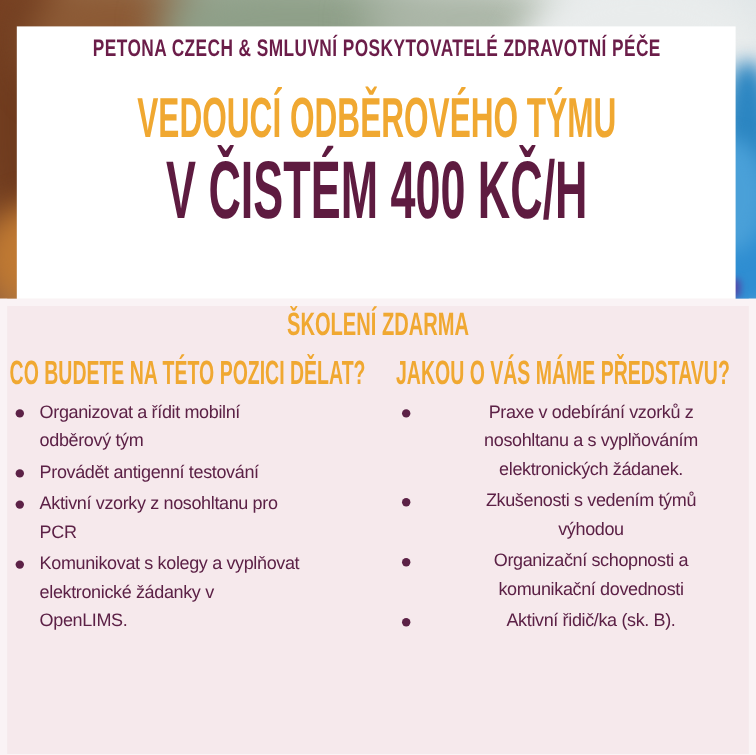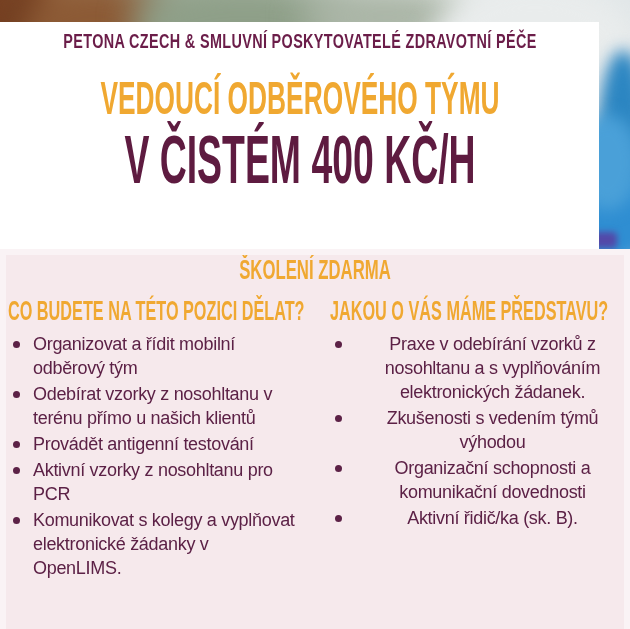--- a/index.html
+++ b/index.html
@@ -28,21 +28,21 @@
   .b-glove-core { left:285px; top:214px; width:95px;  height:42px;  background:#1b6fb8; filter:blur(4px); }
   .b-rack       { left:348px; top:223px; width:56px;  height:24px;  background:#4a3da0; filter:blur(2px); border-radius:4px; }
   .b-dot        { width:9px; height:9px; background:#2b2e7e; border-radius:50%; filter:blur(1px); }
   .b-dot1 { left:354px; top:230px; } .b-dot2 { left:369px; top:230px; } .b-dot3 { left:384px; top:230px; }
   .b-glove-rb   { left:535px; top:175px; width:130px; height:90px;  background:#2f8ed2; filter:blur(8px); }
   .b-glove-r2   { left:575px; top:115px; width:65px;  height:95px;  background:#4aa0d8; filter:blur(8px); }
   .b-white-glv  { left:445px; top:205px; width:110px; height:45px;  background:#eef1f2; filter:blur(6px); }
   .b-purple-r   { left:583px; top:232px; width:34px;  height:16px;  background:#5348a8; filter:blur(3px); border-radius:4px; }
 
   
-  .card { position:absolute; left:0; top:22px; width:599px; height:242px; background:#ffffff; }
+  .card { position:absolute; left:14px; top:22px; width:599px; height:242px; background:#ffffff; }
   .cond-center { position:absolute; left:50%; white-space:nowrap; font-weight:bold; }
   .company-line { top:8px;  font-size:20px; color:#6b1d49; transform:translateX(-50%) scaleX(0.72); letter-spacing:0.5px; }
   .job-title    { top:48px; font-size:47px; color:#f0a831; transform:translateX(-50%) scaleX(0.56); }
   .salary-line  { top:98px; font-size:68px; color:#5e1b40; transform:translateX(-50%) scaleX(0.55); }
 
   
   .content {
     position:absolute; left:0; top:249px; width:630px; height:380px;
     background:#f6e9ec; border:6px solid #faf3f5; border-bottom:none; overflow:hidden;padding-left:12px;
   }
@@ -52,21 +52,21 @@
   }
   .col { position:absolute; top:40px; }
   .col-left  { left:2px;   width:308px; }
   .col-right { left:324px; width:300px;text-align:center; }
   .col-heading {
     display:block; font-weight:bold; font-size:28px; color:#f0a831;
     transform:scaleX(0.58); transform-origin:left center; white-space:nowrap; margin-bottom:5px;
   }
   ul.blist { list-style:none; }
   ul.blist li {
-    position:relative; padding-left:25px; font-size:18px; line-height:24px;
+    position:relative; padding-left:25px; font-size:15px; line-height:24px;
     color:#5c2146; letter-spacing:-0.3px; white-space:pre-line; margin-bottom:2px;
   }
   ul.blist li::before {
     content:""; position:absolute; left:5px; top:9px; width:7px; height:7px;
     border-radius:50%; background:#5c2146;
   }
 </style>
 </head>
 <body>
 
@@ -101,22 +101,20 @@
   </div>
 
   <div class="content">
     <div class="banner">ŠKOLENÍ ZDARMA</div>
 
     <div class="col col-left">
       <span class="col-heading">CO BUDETE NA TÉTO POZICI DĚLAT?</span>
       <ul class="blist">
         <li>Organizovat a řídit mobilní
 odběrový tým</li>
-        <li>Odebírat vzorky z nosohltanu v
-terénu přímo u našich klientů</li>
         <li>Provádět antigenní testování</li>
         <li>Aktivní vzorky z nosohltanu pro
 PCR</li>
         <li>Komunikovat s kolegy a vyplňovat
 elektronické žádanky v
 OpenLIMS.</li>
 
       </ul>
     </div>
 

